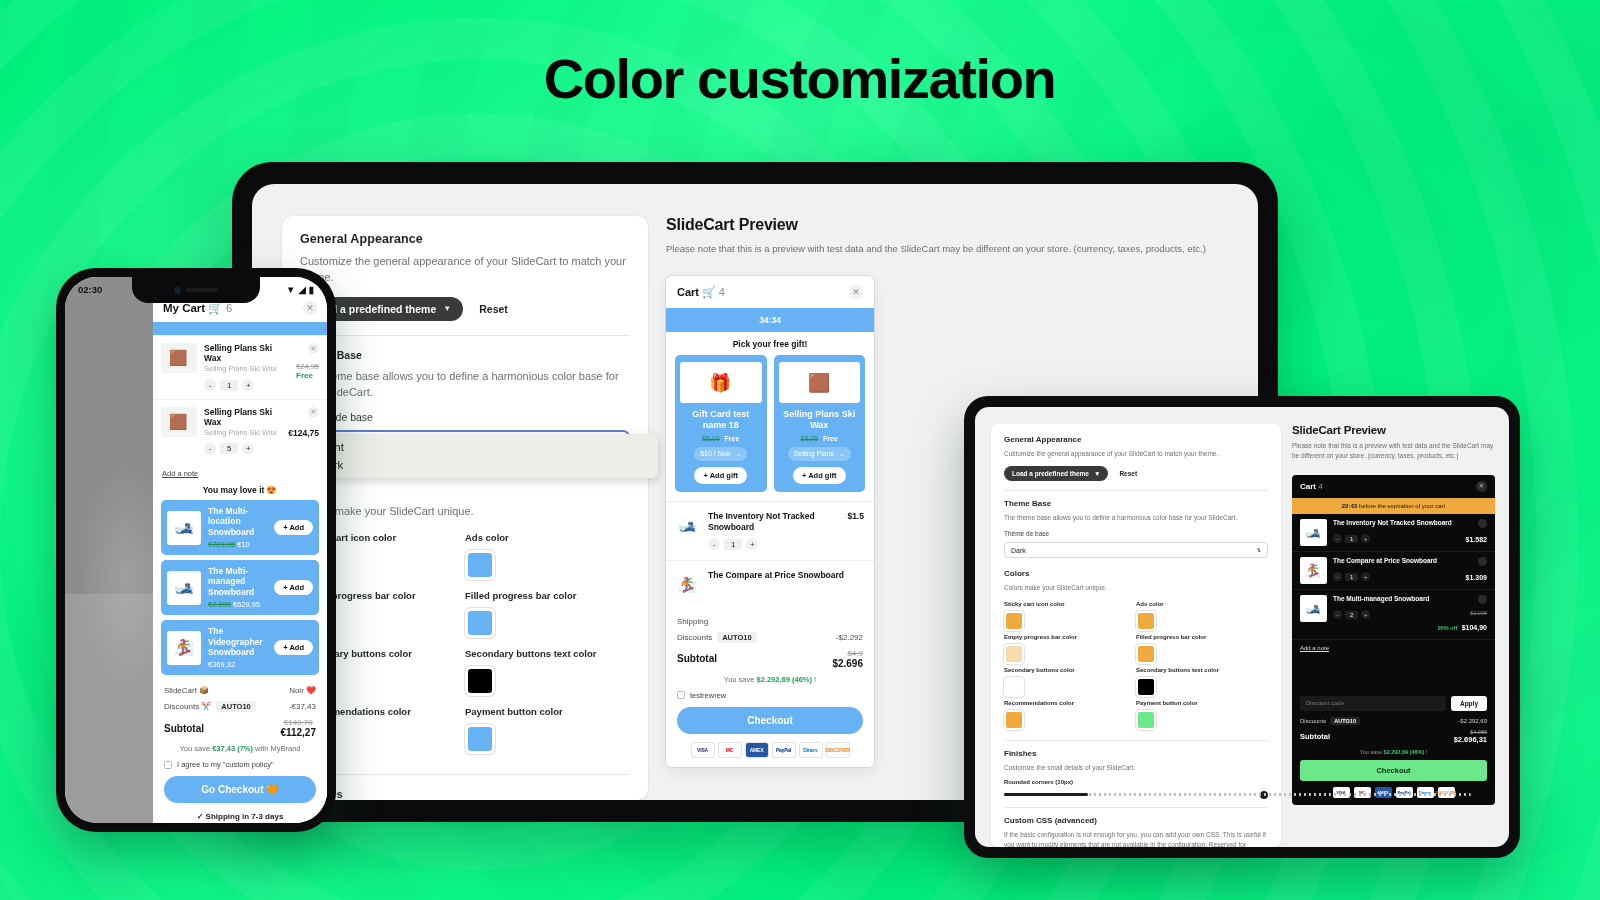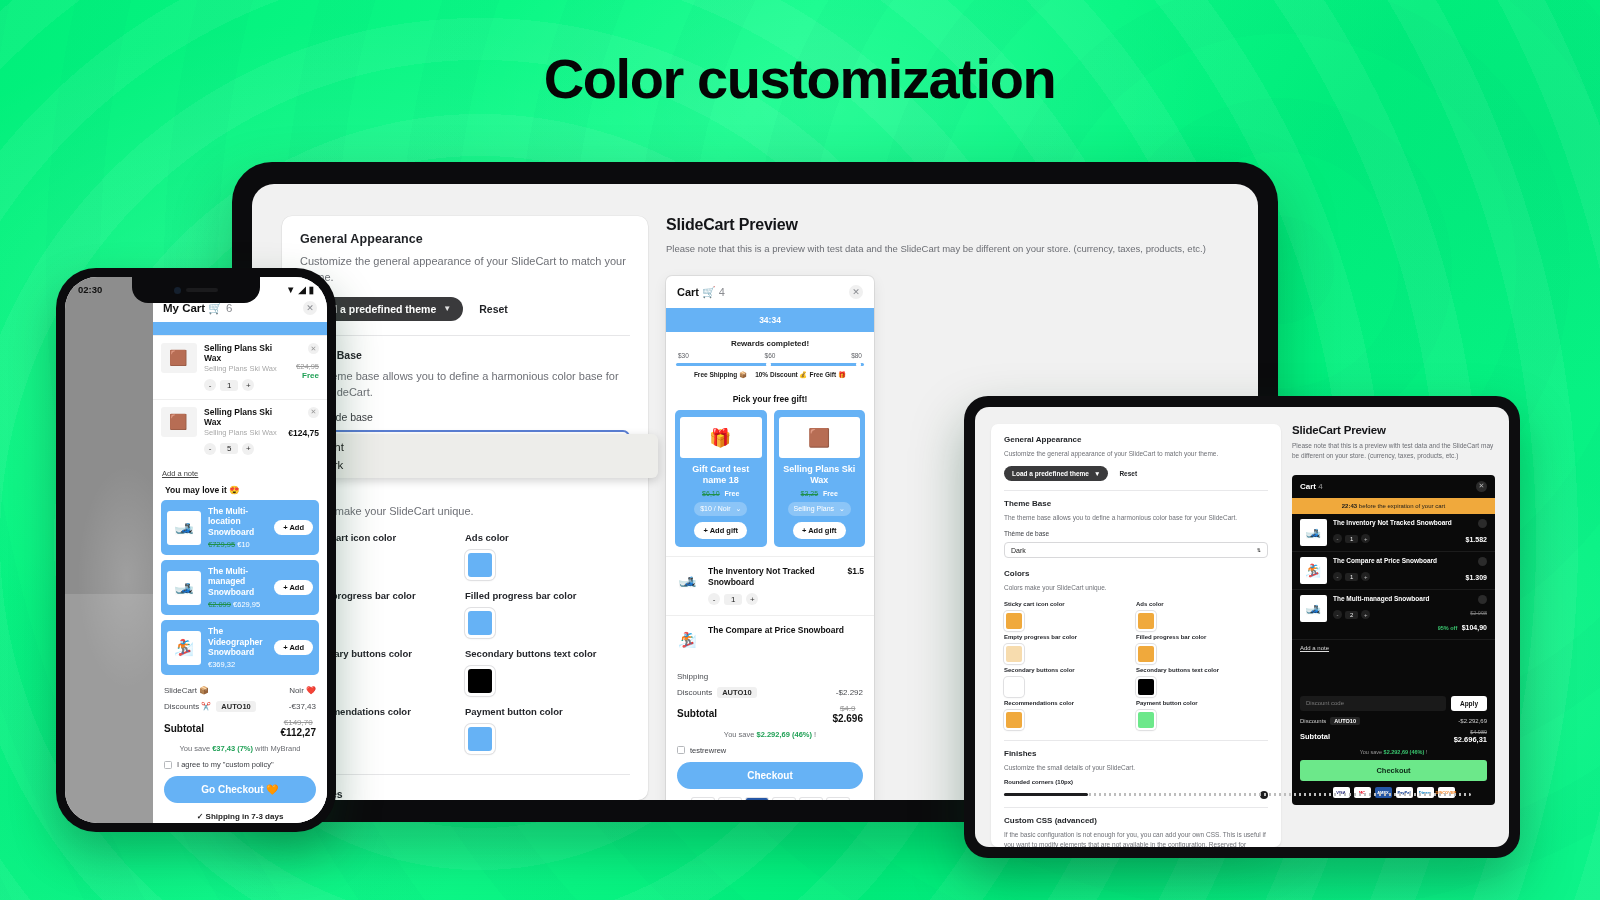--- a/index.html
+++ b/index.html
@@ -223,28 +223,28 @@
   .sb-right { display: flex; gap: 3px; align-items: center; }
 
   .ph-head { display: flex; align-items: center; justify-content: space-between; padding: 24px 10px 7px; }
   .ph-head .t { font-size: 11.5px; font-weight: 700; color: #111; }
   .ph-head .t .n { font-weight: 400; color: #8a8c91; }
   .ph-promo { height: 13px; }
   .ph-li { display: flex; gap: 7px; padding: 7px 8px; border-top: 1px solid #eee; }
   .ph-li .ph-th { width: 36px; height: 30px; background: #f3f3f3; border-radius: 3px; display: flex; align-items: center; justify-content: center; font-size: 15px; flex: none; }
   .ph-li .nm { font-size: 8.5px; font-weight: 700; color: #111; }
   .ph-li .vr { font-size: 7.5px; color: #aaa; margin-top: 1px; }
-  .ph-li .right { margin-left: auto; text-align: right; }
+  .ph-li .right { margin-left: auto; }
   .ph-li .right .x { width: 11px; height: 11px; border-radius: 50%; background: #f0f0f0; font-size: 7px; color:#999;
                      display: flex; align-items: center; justify-content: center; margin-left: auto; cursor:pointer;}
   .ph-li .right .old { font-size: 7.5px; color: #999; text-decoration: line-through; margin-top: 8px; }
   .ph-li .right .free { font-size: 8px; color: #1fa055; font-weight: 700; }
   .ph-li .right .pr { font-size: 8.5px; font-weight: 700; color: #111; margin-top: 10px; }
   .addnote { font-size: 7.5px; color: #444; text-decoration: underline; padding: 7px 9px 4px; cursor: pointer; }
-  .reco-title { text-align: left; font-size: 8.5px; font-weight: 700; color: #111; padding: 3px 12px 5px; }
+  .reco-title { text-align: center; font-size: 8.5px; font-weight: 700; color: #111; padding: 3px 12px 5px; }
   .reco {
     margin: 0 8px 5px; border-radius: 5px; padding: 6px; display: flex; gap: 7px; align-items: center; color: #fff;
   }
   .reco .rth { width: 34px; height: 34px; background: #fff; border-radius: 3px; display: flex; align-items: center; justify-content: center; font-size: 16px; flex: none; }
   .reco .rnm { font-size: 8.5px; font-weight: 700; line-height: 1.22; }
   .reco .rpr { font-size: 7.5px; margin-top: 3px; }
   .reco .rpr s { color: #1f8f4a; }
   .reco .radd { margin-left: auto; background: #fff; color: #111; font-size: 7.5px; font-weight: 700; border-radius: 11px; padding: 3px 9px; cursor: pointer; flex: none; }
 
   
@@ -426,36 +426,20 @@
       <div class="cart-light">
         <div class="cl-head">
           <div class="t">
             <span>Cart</span>
             <span>🛒</span>
             <span class="n">4</span>
           </div>
           <div class="x-btn">✕</div>
         </div>
         <div class="timer-bar" style="background:#66b2f5">34:34</div>
-        <div class="rewards">
-          <div class="done">Rewards completed!</div>
-          <div class="tiers">
-            <span>$30</span>
-            <span>$60</span>
-            <span>$80</span>
-          </div>
-          <div class="pbar" style="background:#66b2f5">
-            <span class="dot" style="left:48%"></span>
-              <span class="dot" style="left:96%"></span>
-          </div>
-          <div class="perks">
-            <span>Free Shipping 📦</span>
-            <span>10% Discount 💰 Free Gift 🎁</span>
-          </div>
-        </div>
         <div class="gift-title">Pick your free gift!</div>
         <div class="gifts">
           <div class="gift" style="background:#66b2f5">
             <div class="thumb">🎁</div>
             <div class="gname">Gift Card test name 18</div>
             <div class="gprice">
               <s>$6,10</s>
               <span class="free">Free</span>
             </div>
             <div class="gsel">
@@ -505,21 +489,21 @@
           </div>
           <div class="srow">
             <span style="display:flex;gap:5px;align-items:center">
               <span>Discounts</span>
               <span class="chip">AUTO10</span>
             </span>
             <span>-$2.292</span>
           </div>
           <div class="srow big">
             <span>Subtotal</span>
-            <span style="text-align:center">
+            <span style="text-align:right">
               <span class="strike" style="font-size:8px;display:block">$4.9</span>
               <span>$2.696</span>
             </span>
           </div>
           <div class="savetxt">
             <span>You save </span><b>$2.292,69 (46%)</b><span> !</span>
           </div>
           <div class="agree">
             <span class="cbx"></span>
             <span>testrewrew</span>

